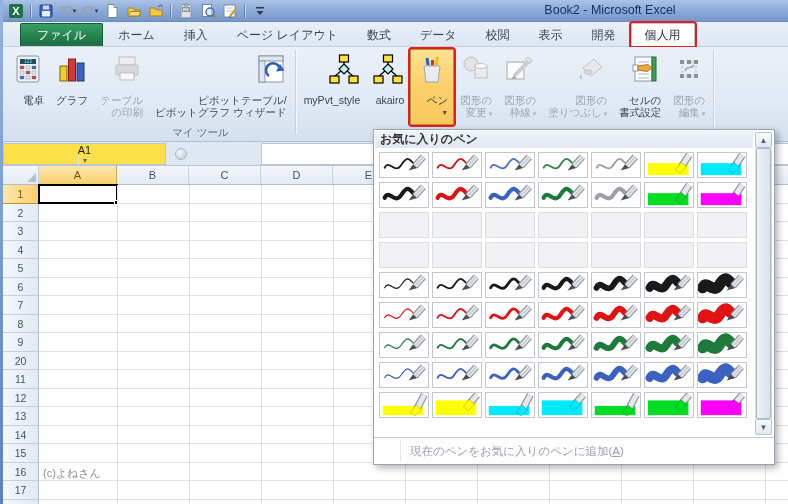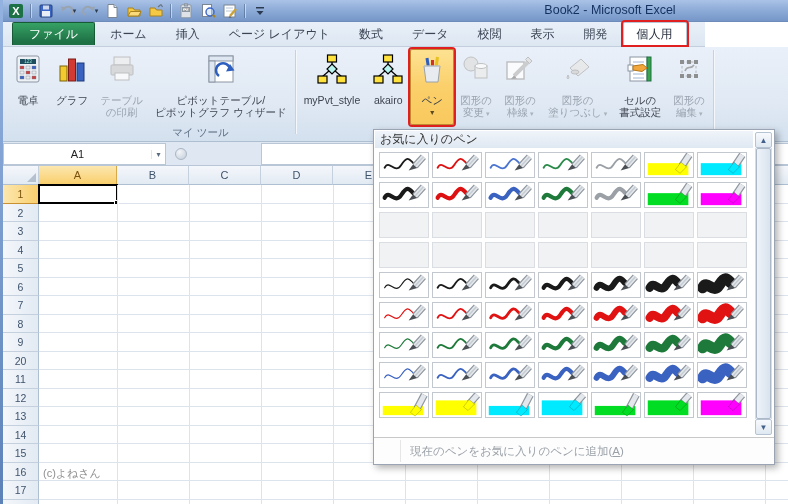--- a/index.html
+++ b/index.html
@@ -14,56 +14,56 @@
     border-bottom:1px solid #6d8cba; }
   .qat { position:absolute; left:6px; top:1px; display:flex; align-items:center; gap:3px; }
   .qbtn { width:19px; height:19px; display:flex; align-items:center; justify-content:center; border-radius:2px; }
   .qbtn svg { width:16px; height:16px; }
   .qdd { font-size:7px; color:#2a3a50; margin-left:-2px; }
   .qsep { width:1px; height:14px; background:rgba(60,80,110,.45); box-shadow:1px 0 0 rgba(255,255,255,.5); margin:0 2px; }
   .title { position:absolute; left:460px; top:0; width:300px; height:22px; line-height:21px; text-align:center;
     font-size:12.5px; color:#14305e; }
 
   
-  .tabrow { position:absolute; left:3px; top:22px; width:702px; height:25px;
+  .tabrow { position:absolute; left:3px; top:22px; width:785px; height:25px;
     background:linear-gradient(180deg,#e9eff8,#dde7f2); border-bottom:1px solid #c3cfdd;
-    display:flex; align-items:flex-start; padding-left:9px; }
+    display:flex; align-items:center; padding-left:17px; }
   .tab { height:23px; line-height:22px; padding:0 13px; font-size:12px; color:#3a4454; margin-right:1px;
     border:1px solid transparent; border-bottom:none; }
   .tab.file { background:linear-gradient(180deg,#36a264,#1e7145 85%); color:#fff; border-radius:2px 2px 0 0;
     border:1px solid #175a36; border-bottom:none; padding:0 16px; }
   .tab.active { background:#fff; border-color:#b9c6d6; border-radius:2px 2px 0 0; color:#2a3240; }
   .annotated { outline:2px solid var(--annot,#e02020); outline-offset:0; }
 
   
   .ribbon { position:absolute; left:3px; top:47px; width:785px; height:95px;
     background:linear-gradient(180deg,#eaf0f9 0%,#e0e9f4 60%,#d3e0ee 100%);
     border-bottom:1px solid #aebfd2; z-index:2; }
   .rbuttons { position:absolute; left:3px; top:2px; display:flex; align-items:flex-start; }
-  .rbtn { min-width:40px; height:80px; padding:3px 5px 0; display:flex; flex-direction:column; align-items:center;
+  .rbtn { min-width:40px; height:80px; padding:3px 5px 0; display:flex; flex-direction:column; align-items:flex-end;
     border:1px solid transparent; border-radius:2px; }
   .rbtn .ricon { width:32px; height:32px; margin-bottom:9px; }
   .rbtn .ricon svg { width:32px; height:32px; }
   .rline { font-size:10.5px; line-height:12px; color:#3e4450; white-space:nowrap; text-align:center; }
   .rbtn.disabled .rline { color:#9aa4b0; }
   .rbtn.disabled .ricon { filter:grayscale(1) brightness(1.05); opacity:.8; }
   .dd { font-size:7px; color:#5a6a80; margin-left:2px; }
   .rbtn.disabled .dd { color:#a8b2bd; }
   .rbtn.pressed { height:76px; background:linear-gradient(180deg,#fde292,#fbcf6a 50%,#f9c95d);
     border:1px solid #c query08a2e; border:1px solid #c08a2e; }
   .rbtn.pressed .pen-arrow { font-size:7px; color:#5a4a20; margin-top:3px; }
   .rbsep { width:1px; height:84px; background:#c6d2e0; box-shadow:1px 0 0 #f4f8fc; margin:1px 2px 0; }
   .group-label { position:absolute; left:105px; bottom:1px; width:185px; text-align:center;
     font-size:10.5px; color:#5f7186; }
 
   
   .formulabar { position:absolute; left:3px; top:142px; width:785px; height:24px; background:#dfe8f2;
     border-bottom:1px solid #b8c6d8; z-index:1; }
-  .namebox { position:absolute; left:0; top:1px; width:163px; height:22px; background:#ffffff;
-    border:1px solid #b9c6d6; display:flex; align-items:center; }
+  .namebox { position:absolute; left:0; top:1px; width:163px; height:22px; background:#fde047;
+    border:1px solid #b9c6d6; display:flex; align-items:center;flex-direction:column; }
   .namebox .nbtext { flex:1; text-align:center; font-size:11px; color:#222; }
   .nb-arrow { width:14px; font-size:8px; color:#5a6a80; text-align:center; border-left:1px solid #dfe5ec; }
   .fb-circle { position:absolute; left:172px; top:6px; width:12px; height:12px; border-radius:50%;
     background:radial-gradient(circle at 35% 30%,#f2f5f8,#c2ccd8); border:1px solid #aab6c4; }
   .fx { position:absolute; left:232px; top:3px; width:24px; height:18px; text-align:center;
     font-family:"Liberation Serif","DejaVu Serif",serif; font-style:italic; font-weight:bold; font-size:13px; color:#3c4450;margin-top:20px; }
   .fb-input { position:absolute; left:258px; top:1px; right:0; height:22px; background:#fff; border:1px solid #b9c6d6; border-right:none; }
 
   
   .sheet { position:absolute; left:3px; top:166px; width:785px; height:338px; background:#fff; z-index:1; overflow:hidden; }
@@ -81,21 +81,21 @@
   .gcell { flex:1; border-bottom:1px solid #dde3ec; }
   .vline { position:absolute; top:19px; bottom:0; width:1px; background:#dde3ec; }
   .selection { position:absolute; left:35px; top:18px; width:80px; height:20px; border:2px solid #000; background:#fff; }
   .handle { position:absolute; right:-3px; bottom:-3px; width:5px; height:5px; background:#000; border:1px solid #fff; }
   .note { position:absolute; left:40px; top:300px; font-size:11px; color:#8f8f8f; }
 
   
   .gallery { position:absolute; left:373px; top:129px; width:402px; height:336px; background:#fff;
     border:1px solid #9aa4b2; box-shadow:3px 3px 7px rgba(0,0,0,.3); z-index:20; }
   .gal-content { position:absolute; left:1px; top:1px; width:378px; }
-  .gal-sec-header { height:17px; line-height:17px; padding-left:5px; font-size:12px; font-weight:normal; color:#333;
+  .gal-sec-header { height:17px; line-height:17px; padding-left:5px; font-size:12px; font-weight:bold; color:#333;
     background:linear-gradient(180deg,#f0f4fa,#dfe8f2); }
   .swrow { display:flex; gap:3px; margin:4px 0 0 4px; height:26px; }
   .swatch { width:50px; height:26px; border:1px solid #c3c8ce; background:#fff; flex:none; }
   .swatch svg { width:100%; height:100%; display:block; }
   .swatch.empty { background:#f1f2f4; border:1px solid #dadde1; }
   .gal-scroll { position:absolute; right:2px; top:2px; width:17px; height:303px; }
   .gs-up,.gs-down { height:16px; background:linear-gradient(180deg,#f7fafd,#dfe8f1); border:1px solid #b6c3d2;
     border-radius:2px; text-align:center; font-size:8px; line-height:15px; color:#44618c; }
   .gs-track { height:271px; background:#eef2f7; border-left:1px solid #d4dce6; border-right:1px solid #d4dce6; }
   .gs-thumb { height:100%; background:linear-gradient(90deg,#eef3f9,#d9e3ee); border:1px solid #aab8c8; border-radius:2px; }

